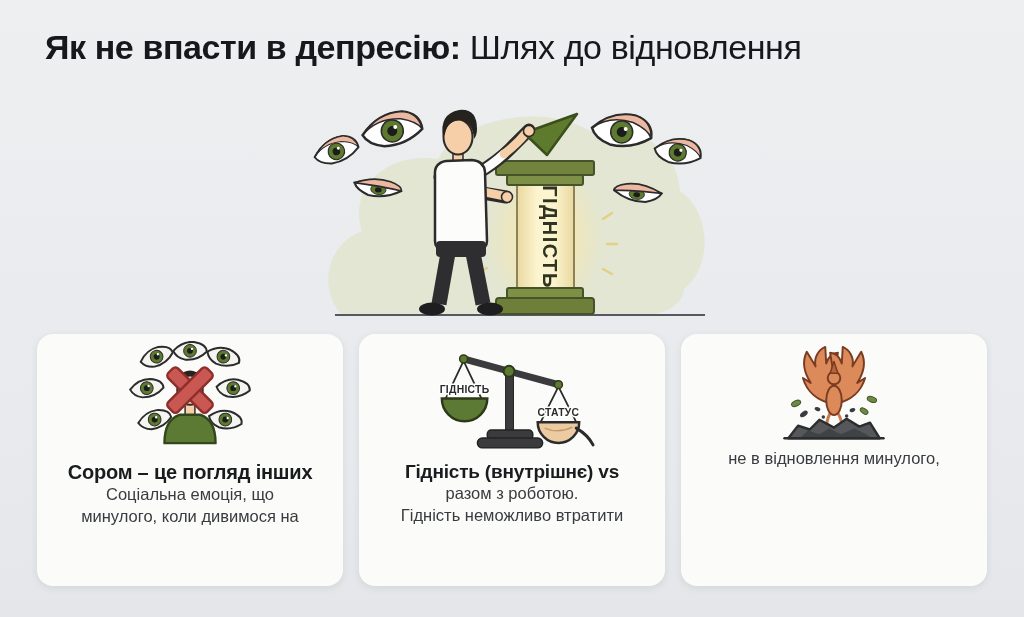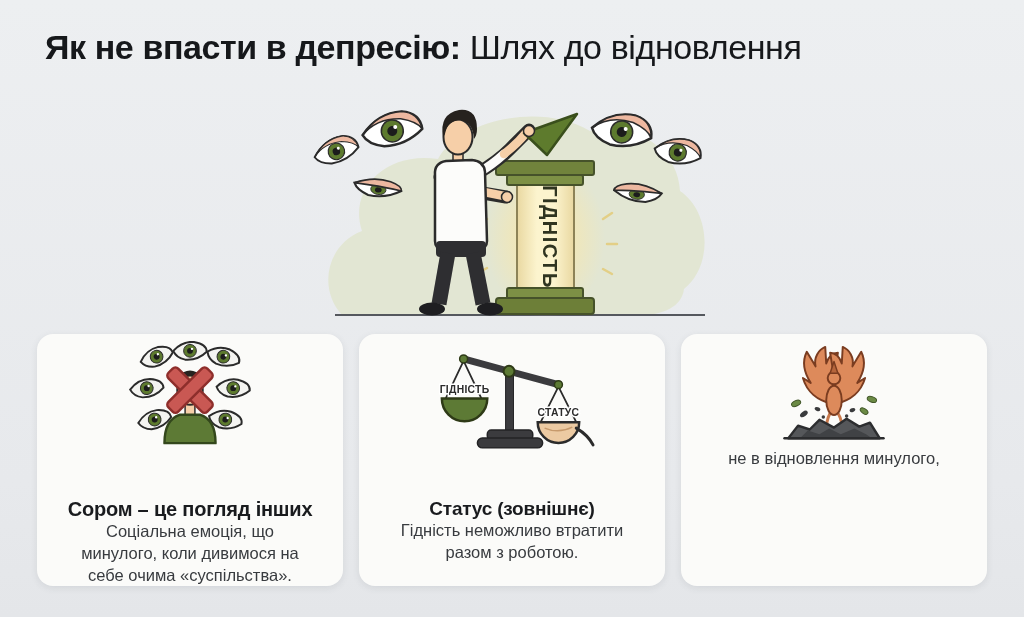--- a/index.html
+++ b/index.html
@@ -20,21 +20,21 @@
   .hero svg{display:block;width:440px;height:239px;}
   
   .cards{position:absolute;left:37px;top:334px;width:950px;display:flex;gap:16px;}
   .card{box-sizing:border-box;width:306px;height:252px;background:#fbfbf9;
     border-radius:16px;box-shadow:0 2px 7px rgba(60,65,75,.10);
     display:flex;flex-direction:column;align-items:center;text-align:center;
     padding:10px 14px 0 14px;}
   .card-icon{height:104px;display:flex;align-items:center;justify-content:center;}
   .card-heading{margin-top:12px;font-size:20px;font-weight:800;color:#191b1e;
     line-height:1.22;letter-spacing:-0.2px;}
-  .card-heading .hline{display:block;white-space:nowrap;margin-top:37px;}
+  .card-heading .hline{display:block;white-space:nowrap;}
   .card-body{margin-top:0;font-size:16.5px;color:#383b3f;line-height:1.33;}
   .card-body .bline{display:block;white-space:nowrap;}
   .card:nth-child(2) .card-heading{font-size:19px;}
 </style>
 </head>
 <body>
 
 <div class="page">
 
   <div class="title">
@@ -165,21 +165,20 @@
             <rect x="-28" y="-7" width="56" height="14" rx="4" transform="rotate(-45)" fill="#c95853" stroke="#8e2e2b" stroke-width="2.5"></rect>
           </g>
         </svg>
       </div>
       <div class="card-heading">
         <span class="hline">Сором – це погляд інших</span>
       </div>
       <div class="card-body">
         <span class="bline">Соціальна емоція, що</span>
         <span class="bline">минулого, коли дивимося на</span>
-        <span class="bline">себе очима «суспільства».</span>
       </div>
     </div>
 
     <div class="card">
       <div class="card-icon">
         <svg viewBox="0 0 170 115" width="168" height="114">
           <path d="M36 20 L132 46" stroke="#3b3b3e" stroke-width="7" stroke-linecap="round"></path>
           <rect x="78.5" y="33" width="8" height="60" fill="#3b3b3e" stroke="#232325" stroke-width="1"></rect>
           <rect x="60" y="92" width="46" height="10" rx="4" fill="#3b3b3e" stroke="#232325" stroke-width="1.5"></rect>
           <rect x="50" y="100" width="66" height="10" rx="5" fill="#3b3b3e" stroke="#232325" stroke-width="1.5"></rect>
@@ -190,25 +189,25 @@
           <path d="M118 90 Q132 96 146 89" stroke="#c79a6c" stroke-width="1.5" fill="none"></path>
           <path d="M150 90 Q162 97 167 107" stroke="#2b2b2b" stroke-width="3" stroke-linecap="round" fill="none"></path>
           <circle cx="82" cy="32.5" r="5.5" fill="#5d7a35" stroke="#2e3a17" stroke-width="2"></circle>
           <circle cx="36" cy="20" r="4" fill="#5d7a35" stroke="#2e3a17" stroke-width="1.5"></circle>
           <circle cx="132" cy="46" r="4" fill="#5d7a35" stroke="#2e3a17" stroke-width="1.5"></circle>
           <text x="37" y="54" text-anchor="middle" font-size="10.5" font-weight="700" fill="#2b2b2b" stroke="#ffffff" stroke-width="3" paint-order="stroke" letter-spacing="0.3">ГІДНІСТЬ</text>
           <text x="132" y="78" text-anchor="middle" font-size="10.5" font-weight="700" fill="#2b2b2b" stroke="#ffffff" stroke-width="3" paint-order="stroke" letter-spacing="0.3">СТАТУС</text>
         </svg>
       </div>
       <div class="card-heading">
-        <span class="hline">Статус (зовнішнє)</span>
+        <span class="hline">Гідність (внутрішнє) vs</span>
       </div>
       <div class="card-body">
+        <span class="bline">разом з роботою.</span>
         <span class="bline">Гідність неможливо втратити</span>
-        <span class="bline">разом з роботою.</span>
       </div>
     </div>
 
     <div class="card">
       <div class="card-icon">
         <svg viewBox="0 0 150 105" width="146" height="102">
           <defs>
             <path id="wing" d="M72 60 C58 57,47 48,43 34 L51 39 C44 28,42 17,47 7 L56 22 C54 13,59 5,66 2 L67 19 C69 12,74 8,79 8 L75 32 Q73 50 73 60 Z"></path>
           </defs>
           <ellipse cx="36" cy="60" rx="5" ry="2.8" transform="rotate(-25 36 60)" fill="#6b8a45" stroke="#3f5426" stroke-width="1"></ellipse>

